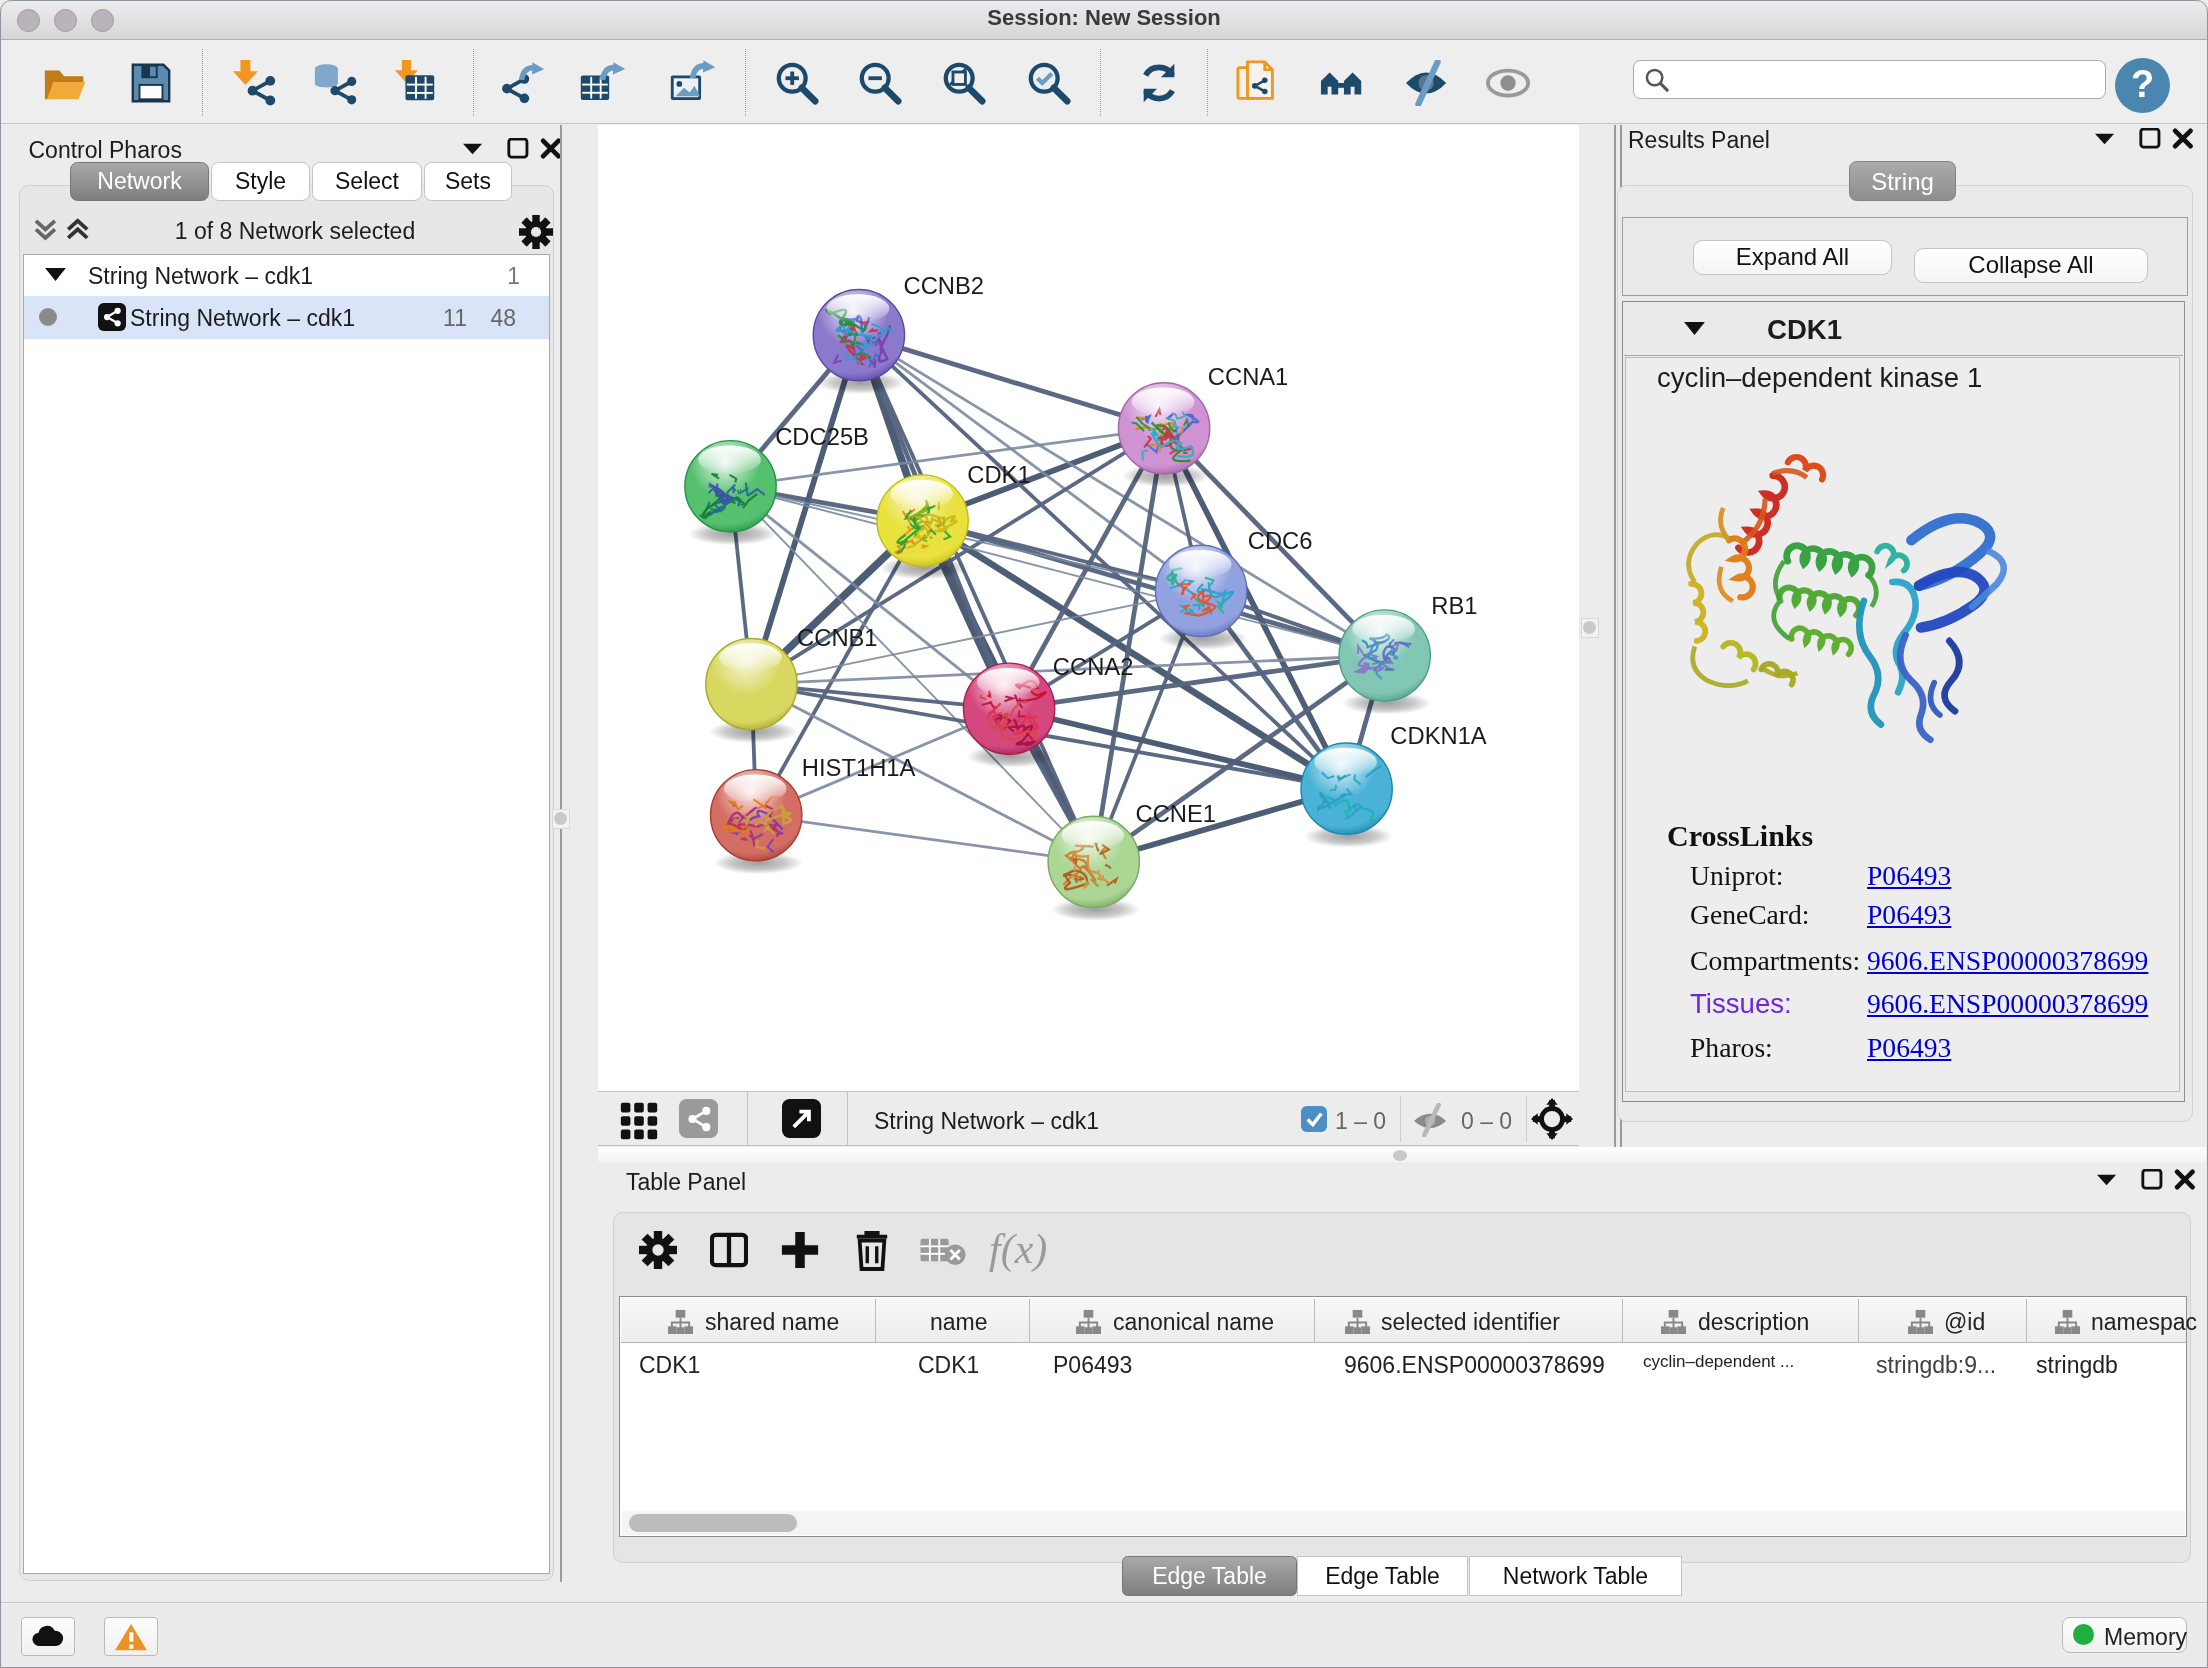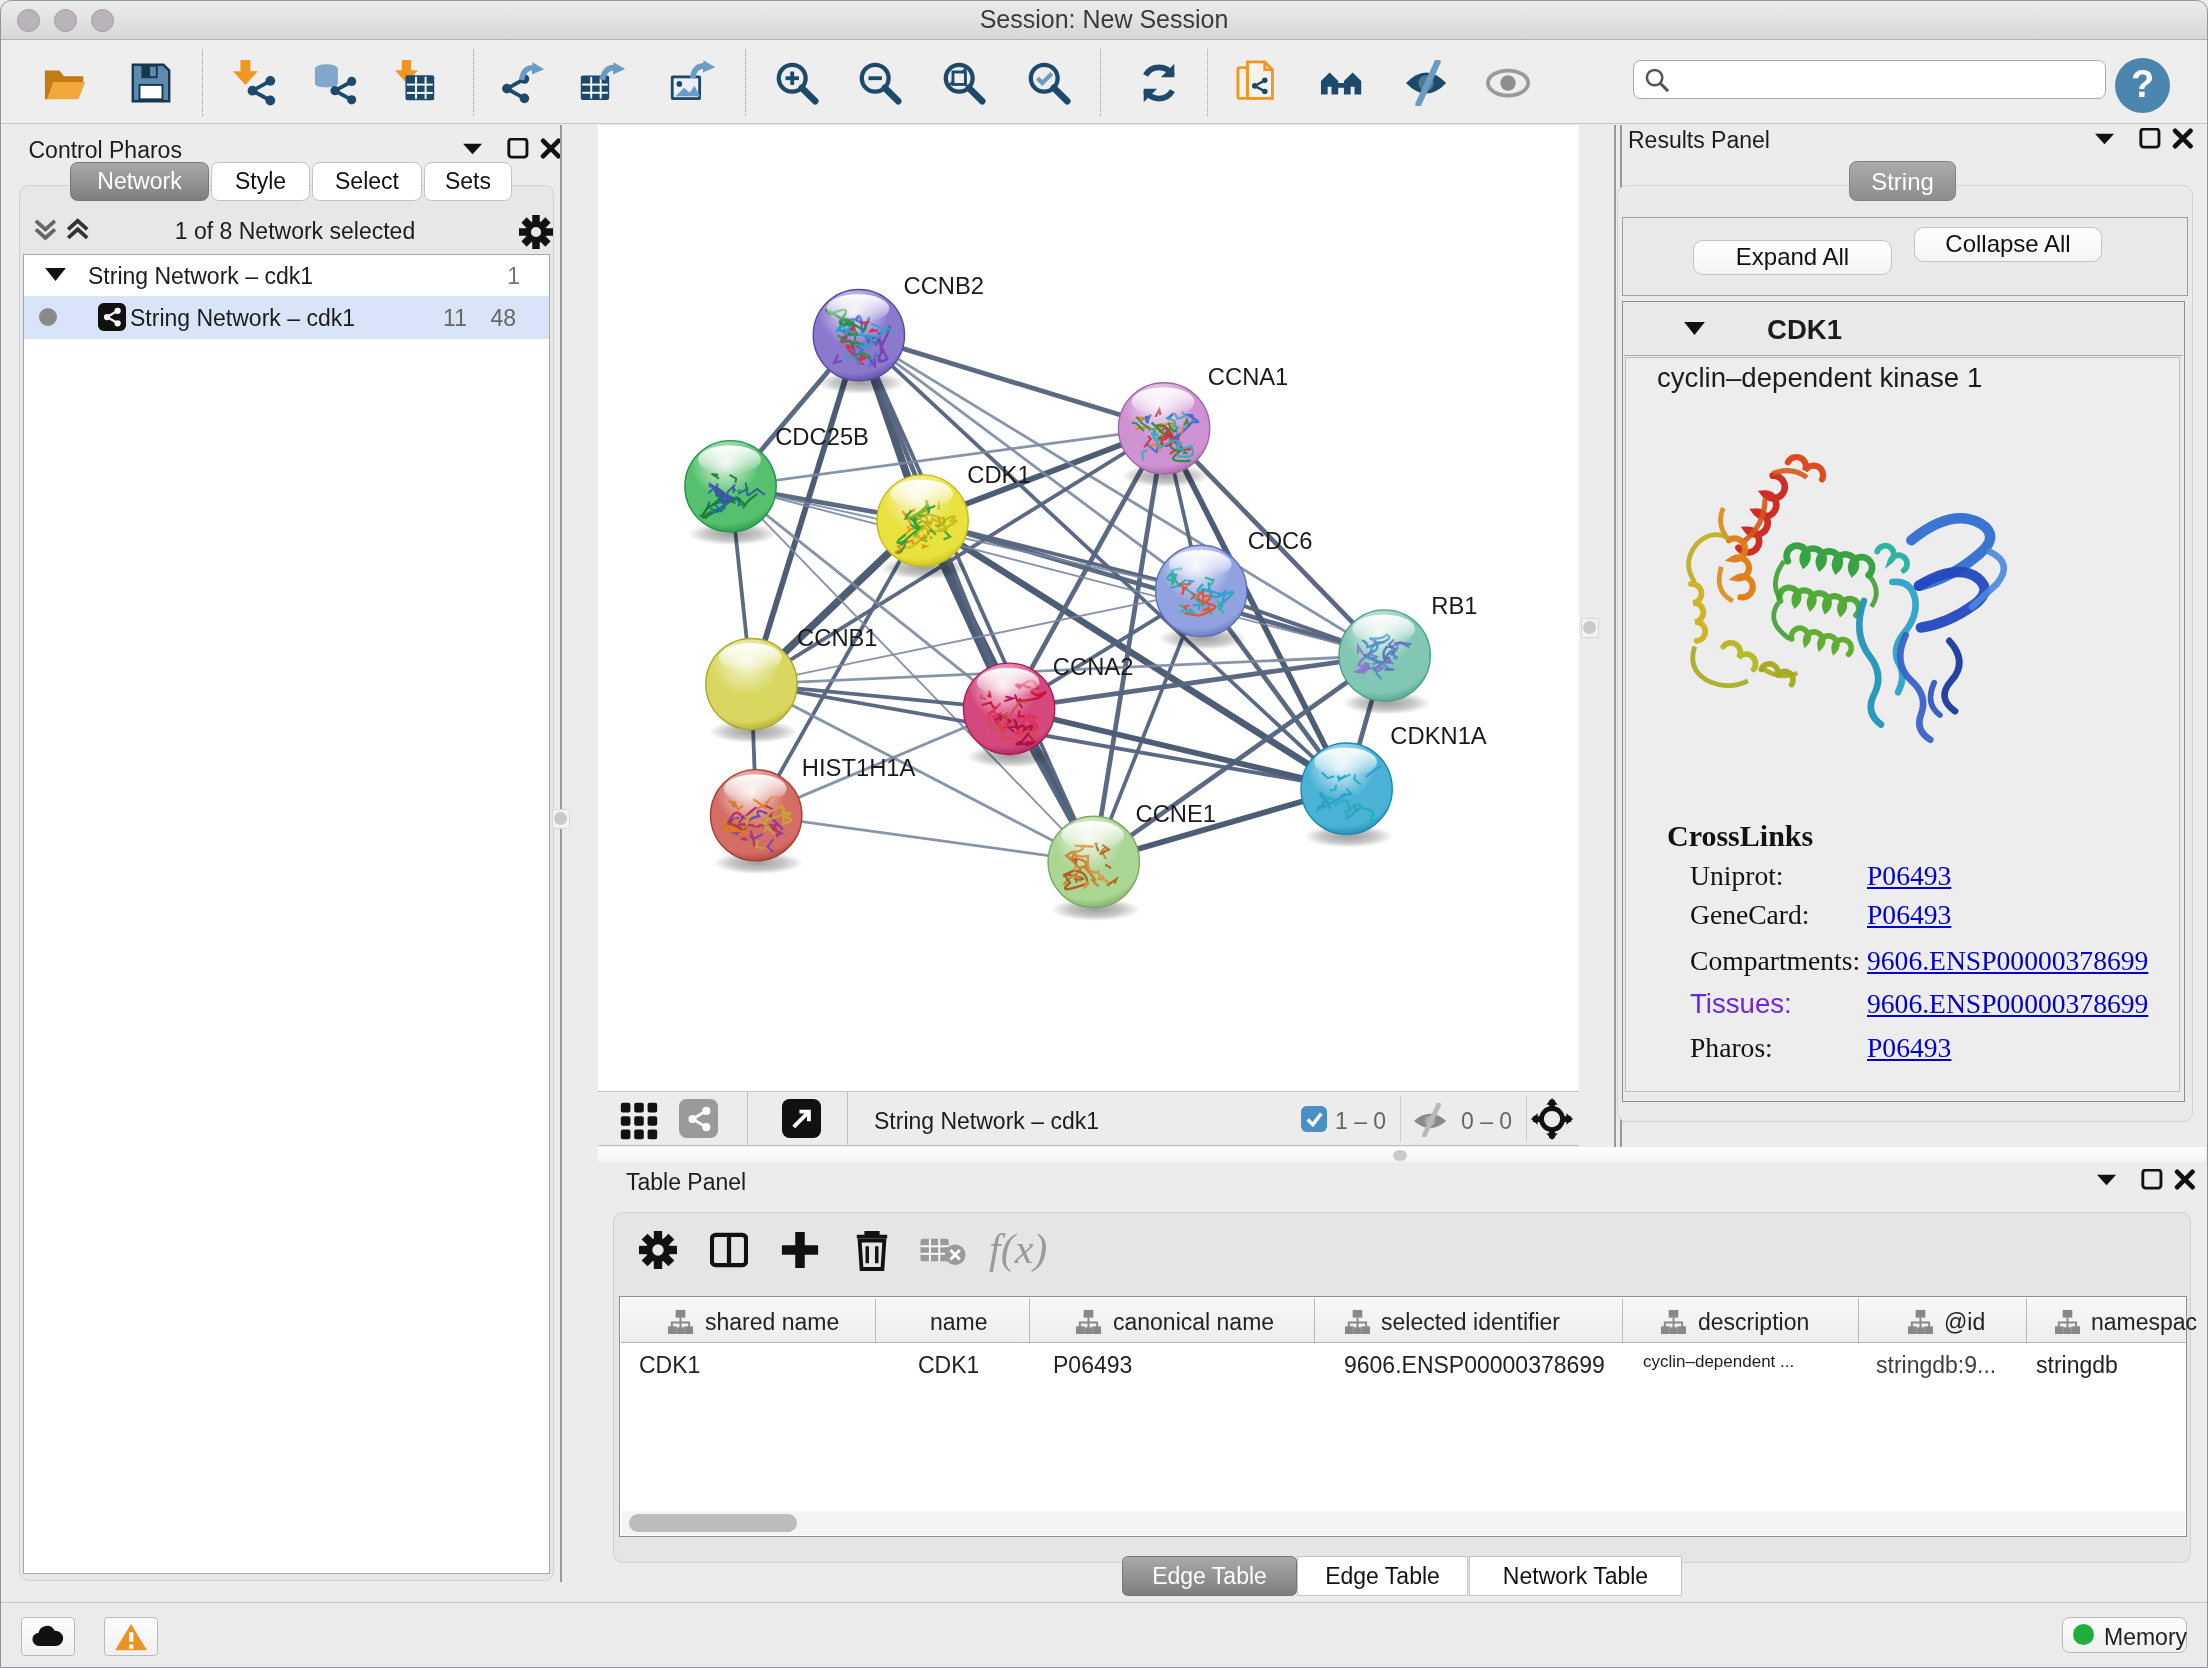--- a/index.html
+++ b/index.html
@@ -6,21 +6,21 @@
 .txt{color:#1c1c1c}
 .btn{background:linear-gradient(#ffffff,#f4f4f4);border:1.9px solid #c3c3c3;border-radius:9.5px;text-align:center;color:#111}
 .seltab{background:linear-gradient(#a9a9a9,#7e7e7e);color:#fff;border:1.9px solid #767676}
 .whitetab{background:#fff;color:#111;border:1.9px solid #c3c3c3}
 </style></head><body>
 <div class="abs" style="left:0;top:0;width:2208px;height:1668px;border:1.9px solid #8d95a0;border-radius:11.4px 11.4px 0 0;z-index:99;pointer-events:none"></div>
 <div class="abs" style="left:0;top:0;width:2208px;height:40px;background:linear-gradient(#eeedee,#d7d6d7);border-bottom:1px solid #b0b0b0;border-radius:9.5px 9.5px 0 0">
     <div class="abs" style="left:17px;top:8.6px;width:23px;height:23px;border-radius:50%;background:#b9b4ba;border:1px solid #a19ca2"></div>
     <div class="abs" style="left:54px;top:8.6px;width:23px;height:23px;border-radius:50%;background:#b9b4ba;border:1px solid #a19ca2"></div>
     <div class="abs" style="left:91px;top:8.6px;width:23px;height:23px;border-radius:50%;background:#b9b4ba;border:1px solid #a19ca2"></div>
-    <div class="abs" style="left:0;top:4.8px;width:2208px;text-align:center;font-size:25px;font-weight:normal;color:#3a3a3a">Session: New Session</div>
+    <div class="abs" style="left:0;top:4.8px;width:2208px;text-align:center;font-size:22px;font-weight:bold;color:#3a3a3a">Session: New Session</div>
   </div>
 <div class="abs" style="left:0;top:40px;width:2208px;height:84px;background:#efeeef;border-bottom:1px solid #c6c6c6"></div>
 <svg style="position:absolute;left:42px;top:60px" width="48" height="46" viewBox="0 0 50 48">
     <path d="M3 11 h15 l5 6 h20 v6 H3 z" fill="#bd7a15"></path>
     <path d="M3 11 v30 h5 l4 -20 h31 v-2 H22 l-5 -6 H5 z" fill="#c07d18"></path>
     <path d="M12 23 h33 l-7 18 H5 z" fill="#f2a83b"></path>
   </svg>
 <svg style="position:absolute;left:128px;top:60px" width="46" height="46" viewBox="0 0 48 48">
     <path d="M5 5 h32 l6 6 v32 H5 z" fill="#5d8bb0" stroke="#17374f" stroke-width="2.5"></path>
     <rect x="14" y="5" width="17" height="14" fill="#17374f"></rect>
@@ -735,21 +735,21 @@
 <div class="abs txt" style="left:1628px;top:127px;font-size:23px">Results Panel</div>
 <svg style="position:absolute;left:2095px;top:128px" width="105" height="21" viewBox="0 0 110 22">
     <path d="M0 6 l20 0 -10 11 z" fill="#111"></path>
     <rect x="48" y="1" width="19" height="19" rx="3" fill="none" stroke="#111" stroke-width="3"></rect>
     <path d="M84 3 L100 19 M100 3 L84 19" stroke="#111" stroke-width="5" stroke-linecap="round"></path>
   </svg>
 <div class="abs" style="left:1617px;top:185px;width:576px;height:937px;background:#eaeaea;border:1px solid #d2d2d2;border-radius:9.5px"></div>
 <div class="abs" style="left:1849px;top:161px;width:107px;height:40px;border-radius:7.6px;background:linear-gradient(#ababab,#8d8d8d);border:1px solid #828282;color:#fff;font-size:24px;text-align:center;line-height:39px">String</div>
 <div class="abs" style="left:1622px;top:217px;width:566px;height:79px;border:1.9px solid #9e9e9e"></div>
 <div class="abs btn" style="left:1693px;top:240px;width:199px;height:35px;font-size:24px;line-height:32px">Expand All</div>
-<div class="abs btn" style="left:1914px;top:227px;width:188px;height:35px;font-size:24px;line-height:32px">Collapse All</div>
+<div class="abs btn" style="left:1914px;top:248px;width:234px;height:35px;font-size:24px;line-height:32px">Collapse All</div>
 <div class="abs" style="left:1622px;top:301px;width:563px;height:801px;border:1.9px solid #8e8e8e"></div>
 <svg class="abs" style="left:1683px;top:320px" width="23" height="17" viewBox="0 0 24 18">
     <path d="M1 2 h22 l-11 14 z" fill="#111"></path>
   </svg>
 <div class="abs txt" style="left:1767px;top:314px;font-size:27.6px;font-weight:bold">CDK1</div>
 <div class="abs" style="left:1624px;top:355px;width:559px;height:1px;background:#aaa"></div>
 <div class="abs" style="left:1625px;top:357px;width:555px;height:735px;background:#ededed;border:1px solid #bbb"></div>
 <div class="abs txt" style="left:1657px;top:362px;font-size:27.6px">cyclin–dependent kinase 1</div>
 <svg width="371" height="323" viewBox="0 0 390 340" style="position:absolute;left:1666px;top:449px">
     <path d="M112 28 a12 12 0 1 1 -9 19 a12 12 0 1 1 -9 19 a12 12 0 1 1 -9 19 a12 12 0 1 1 -9 19" fill="none" stroke="#cc2418" stroke-width="7" stroke-linecap="round" opacity="0.95"></path>

